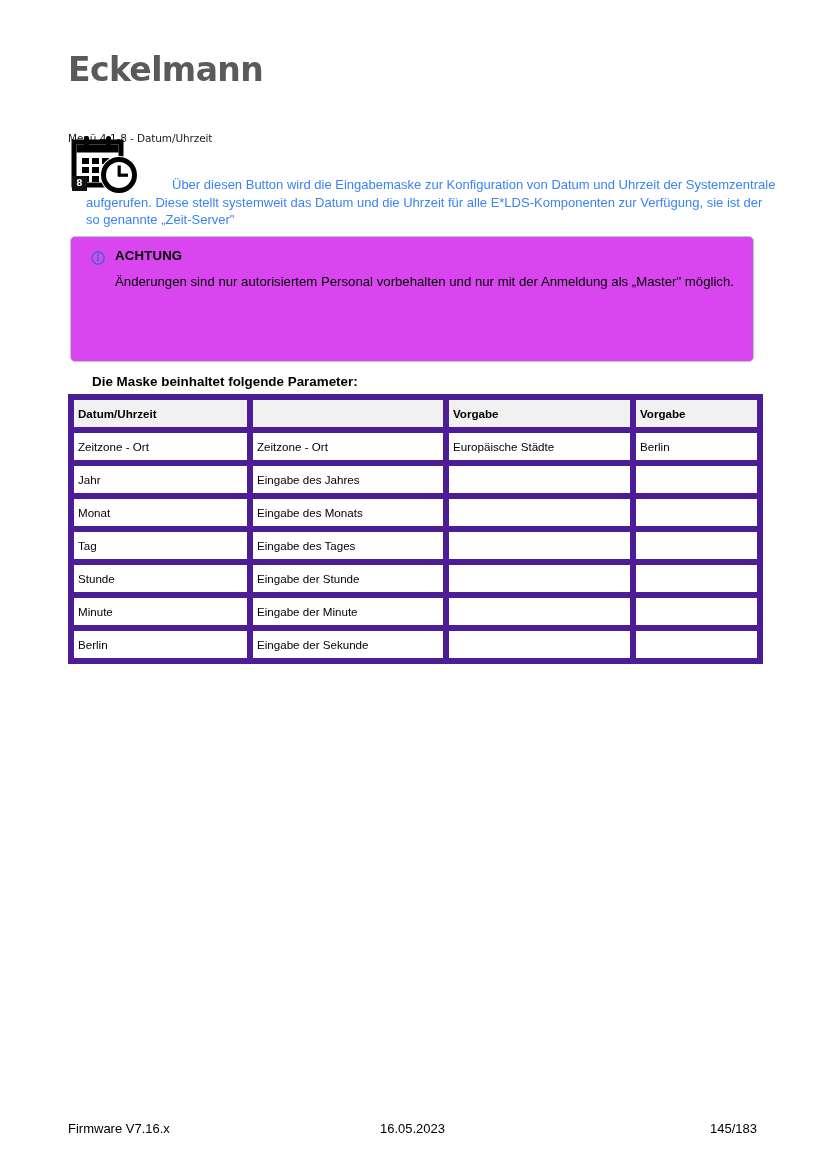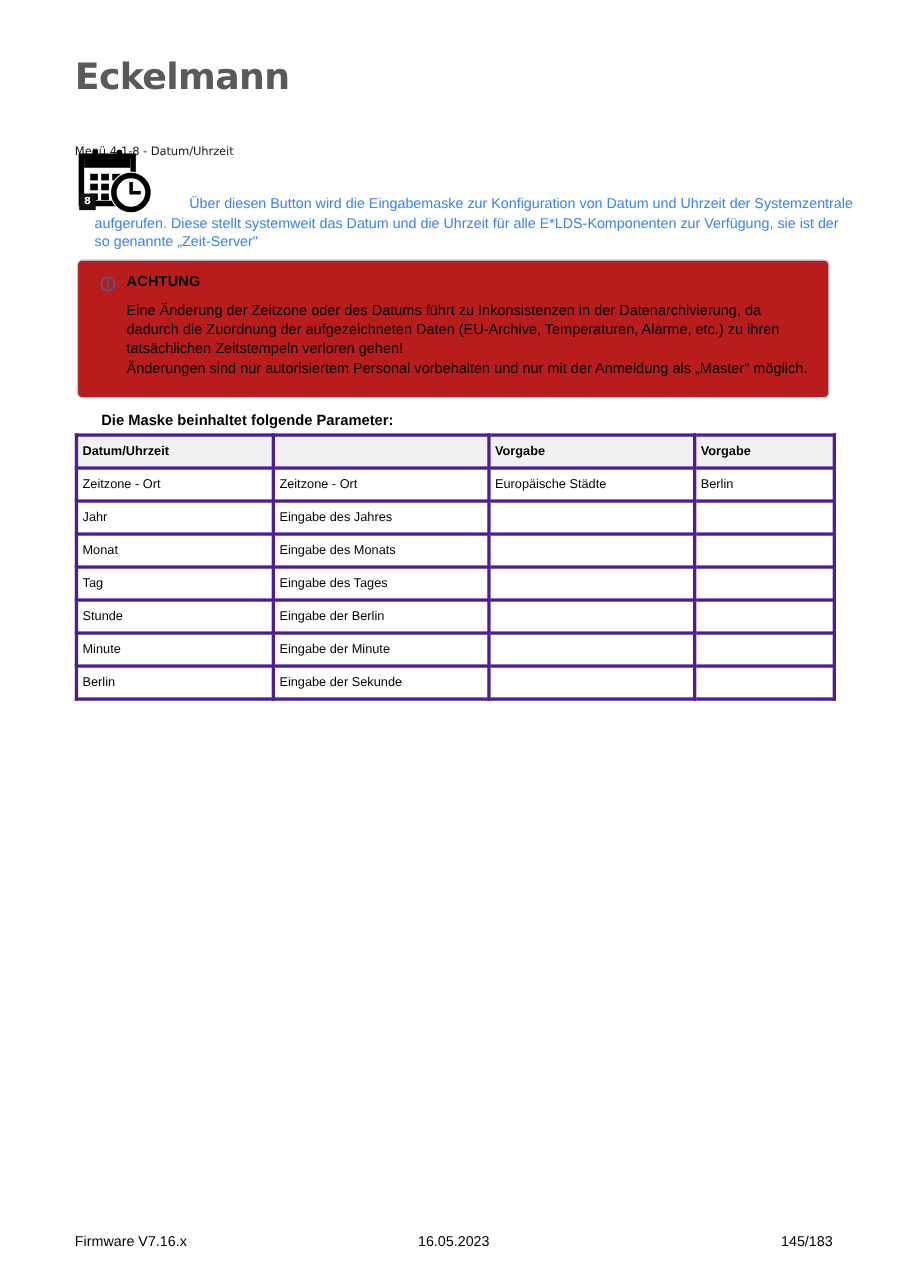--- a/index.html
+++ b/index.html
@@ -90,21 +90,21 @@
 
   
   .note-box {
     position: absolute;
     left: 70px;
     top: 236px;
     width: 684px;
     height: 126px;
     border: 1px solid #b9c7d7;
     border-radius: 5px;
-    background: #b91c1c;
+    background: #d946ef;
     box-sizing: border-box;
   }
   .note-icon {
     position: absolute;
     left: 20px;
     top: 14px;
     width: 14px;
     height: 14px;
   }
   .note-title {
@@ -148,21 +148,21 @@
     table-layout: fixed;
     font-size: 11.6px;
   }
   .param-table col.c0 { width: 179px; }
   .param-table col.c1 { width: 196px; }
   .param-table col.c2 { width: 187px; }
   .param-table col.c3 { width: 127px; }
 
   .param-table th,
   .param-table td {
-    border: 3px solid #4c1d95;
+    border: 6px solid #4c1d95;
     padding: 7px 7px 7px 4px;
     text-align: left;
     vertical-align: middle;
     height: 11px;
     color: #000;
     font-weight: normal;
   }
   .param-table thead th {
     background: #f1f1f1;
     font-weight: bold;
@@ -225,21 +225,20 @@
   <div class="note-box">
     <span class="note-icon">
       <svg width="14" height="14" viewBox="0 0 14 14">
         <circle cx="7" cy="7" r="6.1" fill="none" stroke="#1a6fc4" stroke-width="1.1"></circle>
         <circle cx="7" cy="3.9" r="0.85" fill="#1a6fc4"></circle>
         <rect x="6.4" y="5.7" width="1.25" height="4.8" fill="#1a6fc4"></rect>
       </svg>
     </span>
     <div class="note-title">ACHTUNG</div>
     <div class="note-body">
-      <p>Eine Änderung der Zeitzone oder des Datums führt zu Inkonsistenzen in der Datenarchivierung, da dadurch die Zuordnung der aufgezeichneten Daten (EU-Archive, Temperaturen, Alarme, etc.) zu ihren tatsächlichen Zeitstempeln verloren gehen!</p>
       <p>Änderungen sind nur autorisiertem Personal vorbehalten und nur mit der Anmeldung als „Master" möglich.</p>
     </div>
   </div>
 
   <div class="section-heading">Die Maske beinhaltet folgende Parameter:</div>
 
   <table class="param-table">
     <colgroup>
       <col class="c0">
         <col class="c1">
@@ -274,21 +273,21 @@
         <td></td>
       </tr>
       <tr>
         <td>Tag</td>
         <td>Eingabe des Tages</td>
         <td></td>
         <td></td>
       </tr>
       <tr>
         <td>Stunde</td>
-        <td>Eingabe der Berlin</td>
+        <td>Eingabe der Stunde</td>
         <td></td>
         <td></td>
       </tr>
       <tr>
         <td>Minute</td>
         <td>Eingabe der Minute</td>
         <td></td>
         <td></td>
       </tr>
       <tr>

